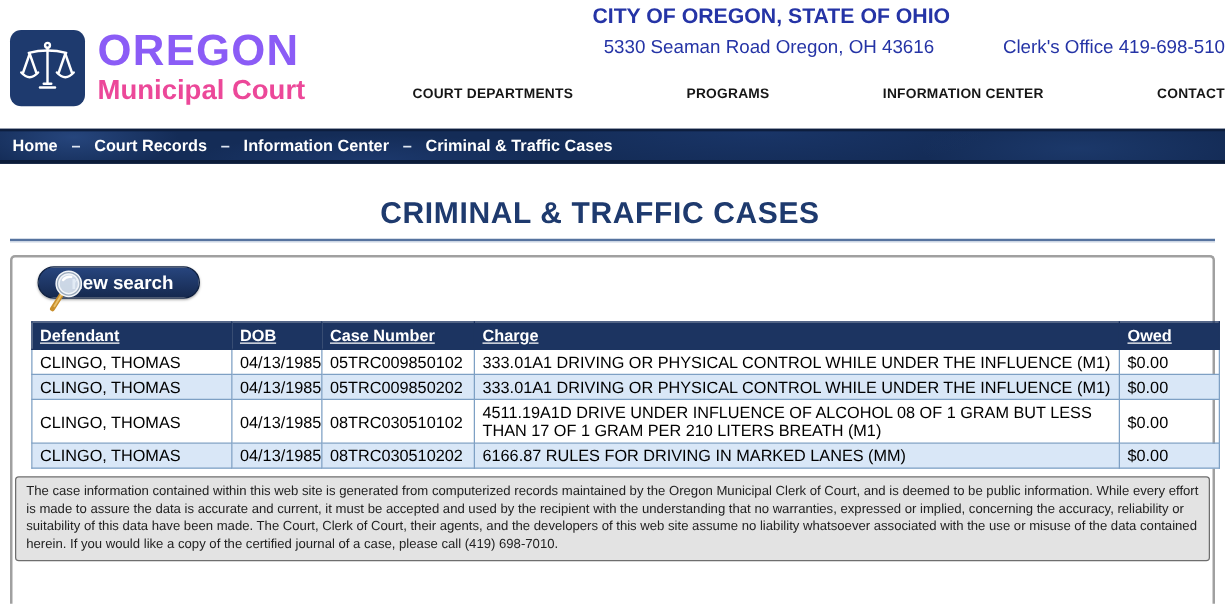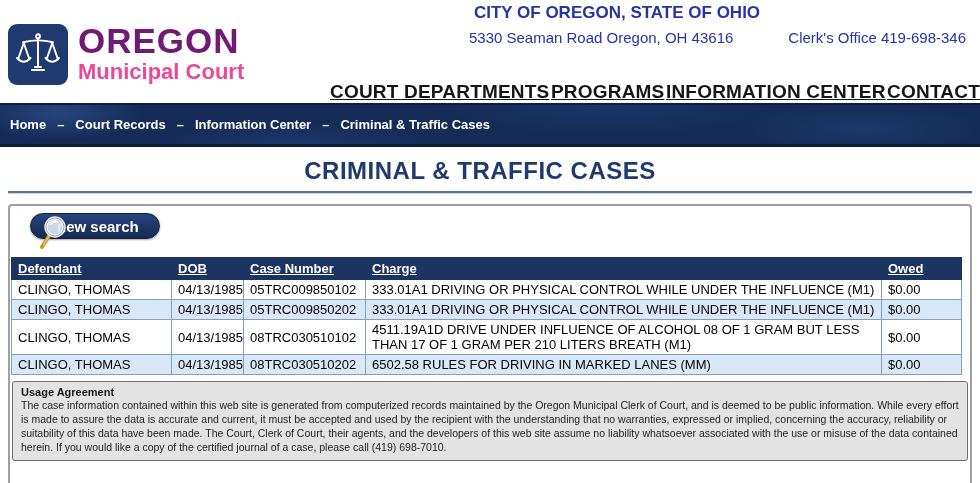--- a/index.html
+++ b/index.html
@@ -6,31 +6,31 @@
   body{
     width:980px;height:483px;position:relative;overflow:hidden;
     background:#ffffff;font-family:"Liberation Sans","DejaVu Sans",sans-serif;
     -webkit-font-smoothing:antialiased;
   }
   
   .header{position:absolute;top:0;left:0;width:980px;height:103px;background:#fff;}
   .logo-block{position:absolute;left:8px;top:24px;display:flex;align-items:flex-start;}
   .logo-badge{width:60px;height:61px;background:#1e3a6e;border-radius:9px;display:flex;align-items:center;justify-content:center;}
   .logo-text{margin-left:10px;}
-  .logo-title{font-size:35px;font-weight:800;color:#701a75;letter-spacing:1px;line-height:34px;}
+  .logo-title{font-size:35px;font-weight:800;color:#8b5cf6;letter-spacing:1px;line-height:34px;}
   .logo-subtitle{font-size:22px;font-weight:700;color:#ec4899;line-height:26px;margin-top:1px;}
   .hdr-right{position:absolute;left:330px;top:3px;width:650px;}
   .hdr-city{font-size:17px;font-weight:700;color:#2534a6;text-align:center;padding-right:76px;}
-  .hdr-addr-row{margin-top:6px;display:flex;justify-content:center;padding-left:125px;font-size:15px;color:#2534a6;white-space:nowrap;}
+  .hdr-addr-row{margin-top:6px;display:flex;justify-content:flex-end;padding-left:125px;font-size:15px;color:#2534a6;white-space:nowrap;}
   .hdr-clerk{margin-left:55px;}
   .nav-row{position:absolute;left:330px;top:69px;width:650px;display:flex;justify-content:space-between;}
-  .nav-link{font-size:19px;font-weight:700;color:#161616;text-decoration:underline;letter-spacing:.2px;cursor:pointer;white-space:nowrap;margin-top:12px;}
+  .nav-link{font-size:11px;font-weight:700;color:#161616;letter-spacing:.2px;cursor:pointer;white-space:nowrap;}
   
   .breadcrumb{
-    position:absolute;top:103px;left:0;width:980px;height:44px;
+    position:absolute;top:103px;left:0;width:980px;height:28px;
     background-color:#142c57;
     background-image:
       radial-gradient(ellipse 120px 40px at 6% 20%, rgba(60,100,170,.45), transparent 70%),
       radial-gradient(ellipse 200px 30px at 30% 100%, rgba(40,75,140,.4), transparent 70%),
       radial-gradient(ellipse 260px 45px at 62% 0%, rgba(35,70,135,.35), transparent 70%),
       radial-gradient(ellipse 180px 40px at 88% 60%, rgba(45,85,150,.3), transparent 70%);
     border-top:2px solid #0d1e3e;border-bottom:3px solid #0c1b38;
     box-sizing:border-box;
     display:flex;align-items:center;padding-left:10px;
   }
@@ -45,21 +45,21 @@
   .content-box{position:absolute;top:204px;left:8px;right:8px;height:300px;
     border:2px solid #a0a0a0;border-bottom:none;border-radius:4px 4px 0 0;background:#fff;box-sizing:border-box;}
   .search-area{position:relative;height:51px;}
   .new-search-btn{position:absolute;left:20px;top:7px;height:26px;
     background:linear-gradient(#27457e,#16294f);border:1px solid #0e1f3e;border-radius:13px;
     color:#fff;font-size:15px;font-weight:700;line-height:25px;
     padding:0 20px 0 26px;cursor:pointer;box-shadow:0 1px 2px rgba(0,0,0,.35);}
   .magnifier{position:absolute;left:7px;top:1px;width:34px;height:36px;pointer-events:none;}
   .instruction{position:absolute;left:207px;top:27px;font-size:12.5px;color:#1a1a1a;}
   
-  table.results{border-collapse:collapse;width:950px;margin-left:1px;table-layout:fixed;padding-left:28px;}
+  table.results{border-collapse:collapse;width:950px;margin-left:15px;table-layout:fixed;padding-left:28px;}
   table.results th{
     background:#1c3461;color:#fff;font-size:13px;font-weight:700;text-align:left;
     text-decoration:underline;padding:3px 6px;border:1px solid #1c3461;cursor:pointer;}
   table.results td{
     font-size:13px;color:#000000;padding:2px 6px;border:1px solid #7ea0c4;vertical-align:middle;cursor:pointer;}
   tr.row-alt td{background:#d9e7f7;}
   col.c-def{width:160px}col.c-dob{width:72px}col.c-case{width:122px}col.c-charge{width:516px}col.c-owed{width:80px}
   
   .usage-box{margin:6px 2px 0 2px;background:#e3e3e3;border:1px solid #6e6e6e;border-radius:3px;
     padding:4px 8px 6px 8px;}
@@ -89,21 +89,21 @@
     <div class="logo-text">
       <div class="logo-title">OREGON</div>
       <div class="logo-subtitle">Municipal Court</div>
     </div>
   </div>
 
   <div class="hdr-right">
     <div class="hdr-city">CITY OF OREGON, STATE OF OHIO</div>
     <div class="hdr-addr-row">
       <span>5330 Seaman Road Oregon, OH 43616</span>
-      <span class="hdr-clerk">Clerk's Office 419-698-346</span>
+      <span class="hdr-clerk">Clerk's Office 419-698-510</span>
     </div>
   </div>
 
   <div class="nav-row">
     <span class="nav-link">COURT DEPARTMENTS</span>
     <span class="nav-link">PROGRAMS</span>
     <span class="nav-link">INFORMATION CENTER</span>
     <span class="nav-link">CONTACT</span>
   </div>
 </div>
@@ -174,24 +174,23 @@
         <td>CLINGO, THOMAS</td>
         <td>04/13/1985</td>
         <td>08TRC030510102</td>
         <td>4511.19A1D DRIVE UNDER INFLUENCE OF ALCOHOL 08 OF 1 GRAM BUT LESS THAN 17 OF 1 GRAM PER 210 LITERS BREATH (M1)</td>
         <td>$0.00</td>
       </tr>
       <tr class="row-alt">
         <td>CLINGO, THOMAS</td>
         <td>04/13/1985</td>
         <td>08TRC030510202</td>
-        <td>6502.58 RULES FOR DRIVING IN MARKED LANES (MM)</td>
+        <td>6166.87 RULES FOR DRIVING IN MARKED LANES (MM)</td>
         <td>$0.00</td>
       </tr>
     </tbody>
   </table>
 
   <div class="usage-box">
-    <div class="usage-heading">Usage Agreement</div>
     <div class="usage-body">The case information contained within this web site is generated from computerized records maintained by the Oregon Municipal Clerk of Court, and is deemed to be public information. While every effort is made to assure the data is accurate and current, it must be accepted and used by the recipient with the understanding that no warranties, expressed or implied, concerning the accuracy, reliability or suitability of this data have been made. The Court, Clerk of Court, their agents, and the developers of this web site assume no liability whatsoever associated with the use or misuse of the data contained herein. If you would like a copy of the certified journal of a case, please call (419) 698-7010.</div>
   </div>
 
 </div>
 
 </body></html>

